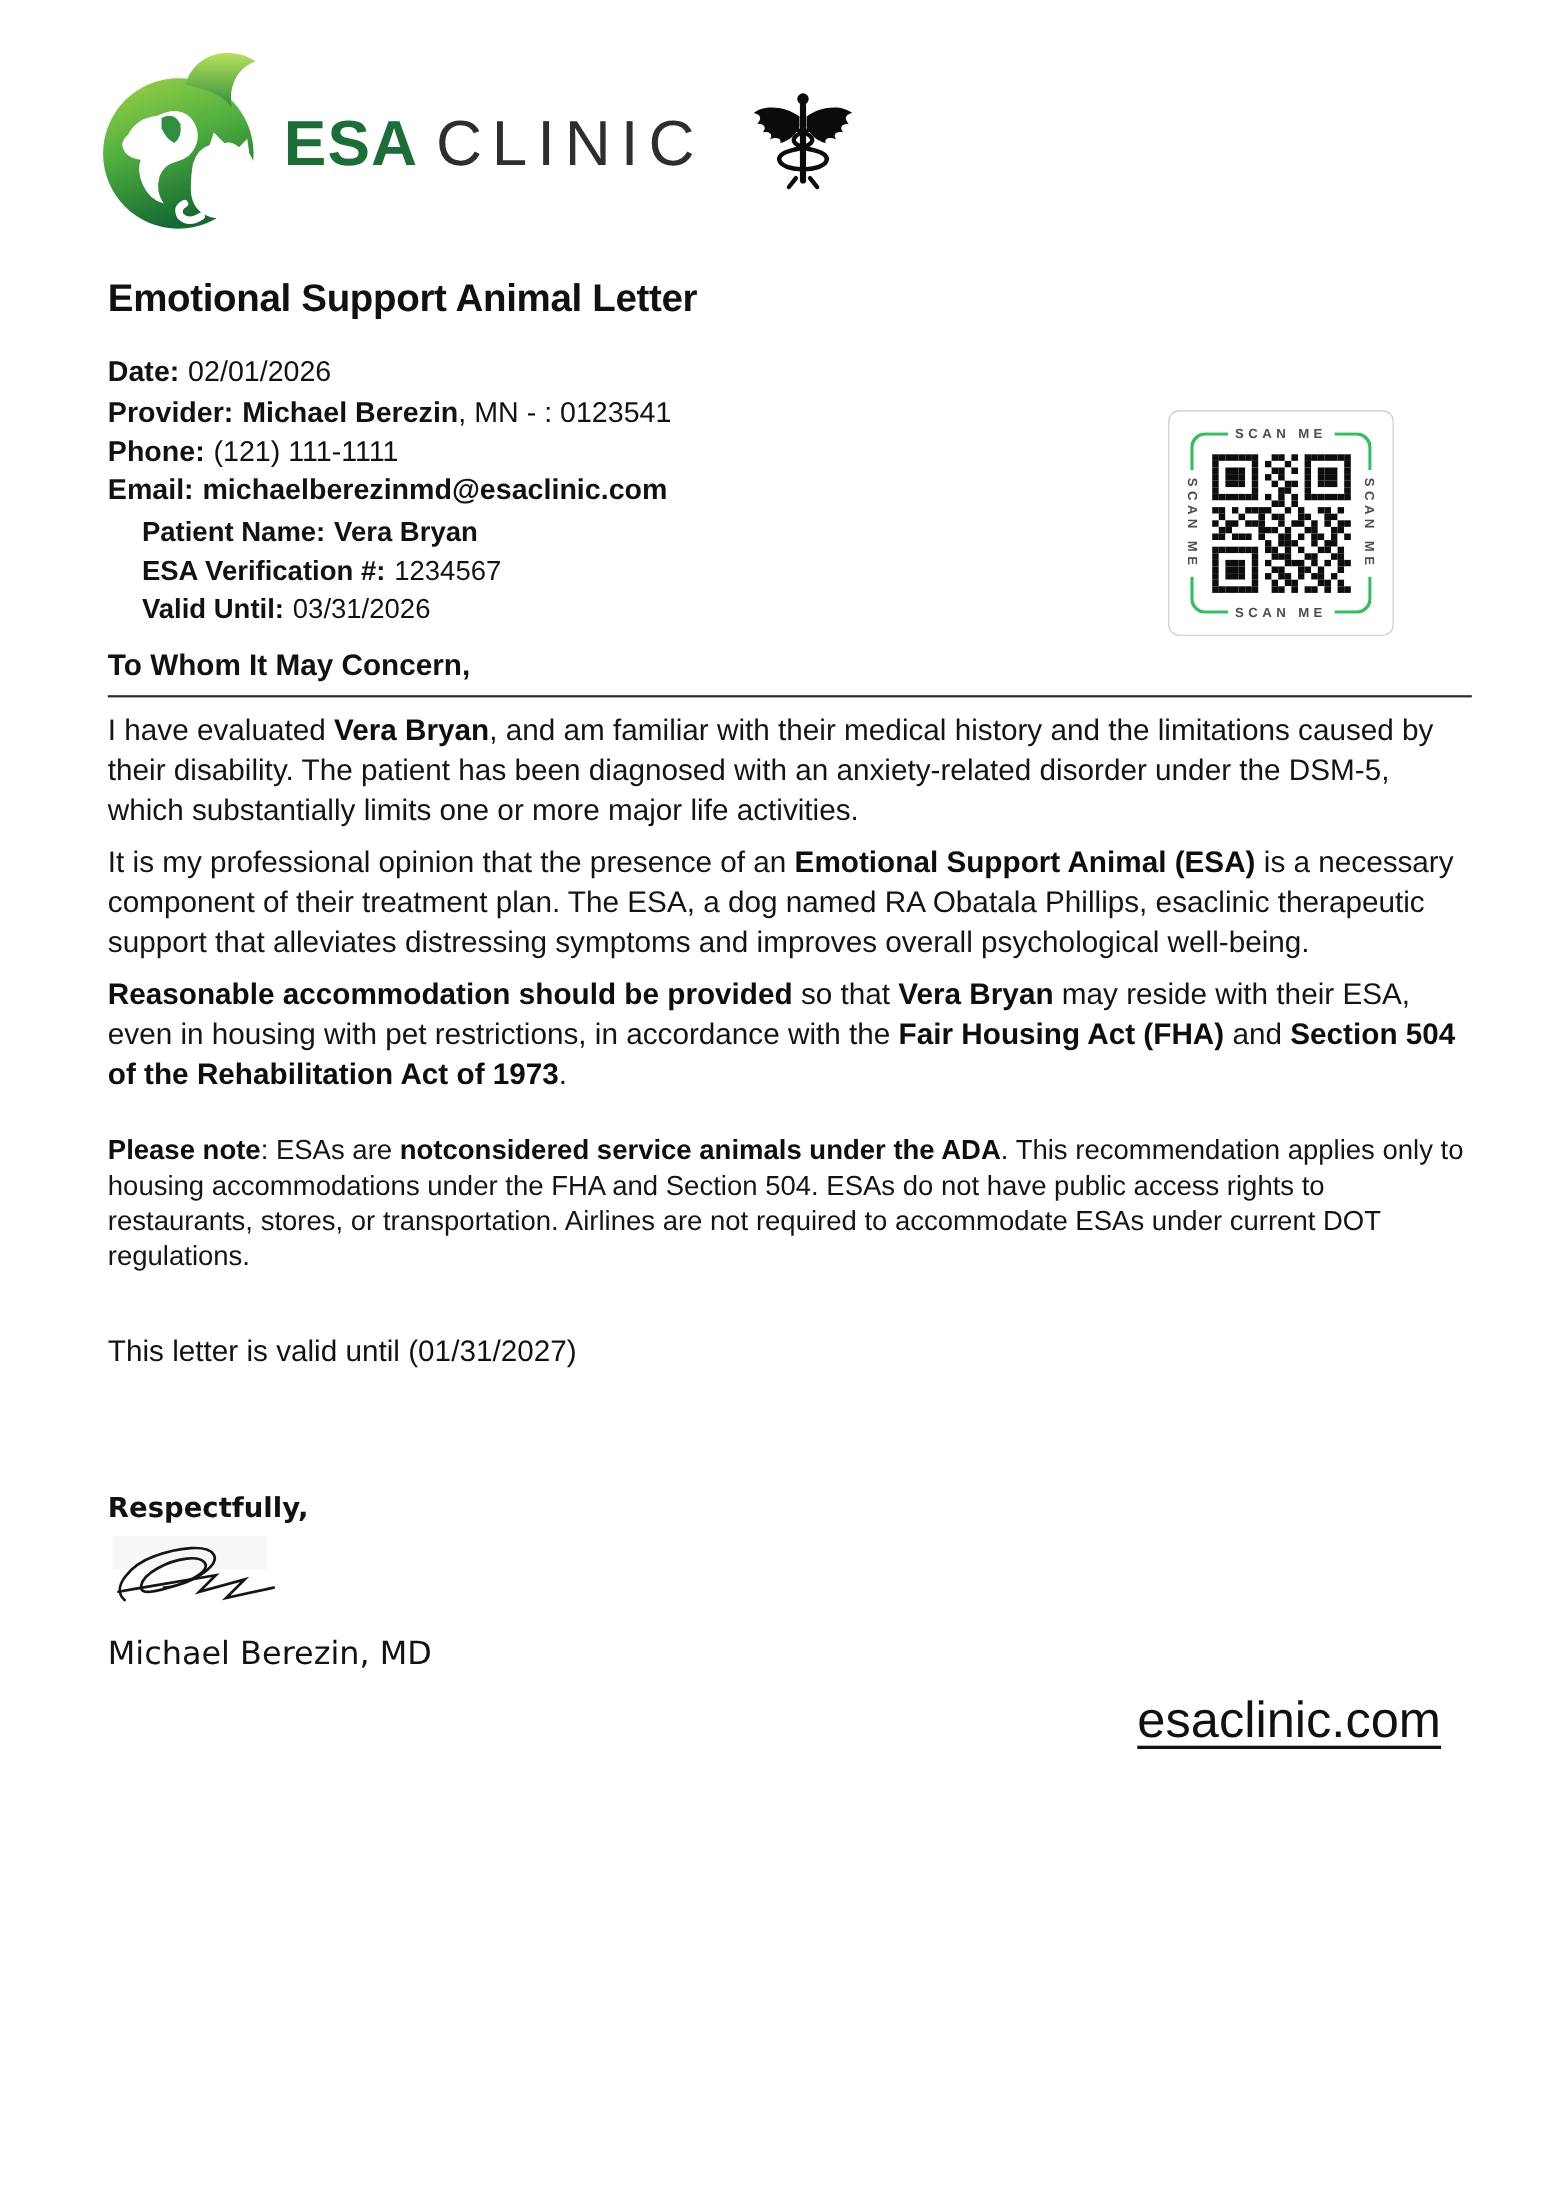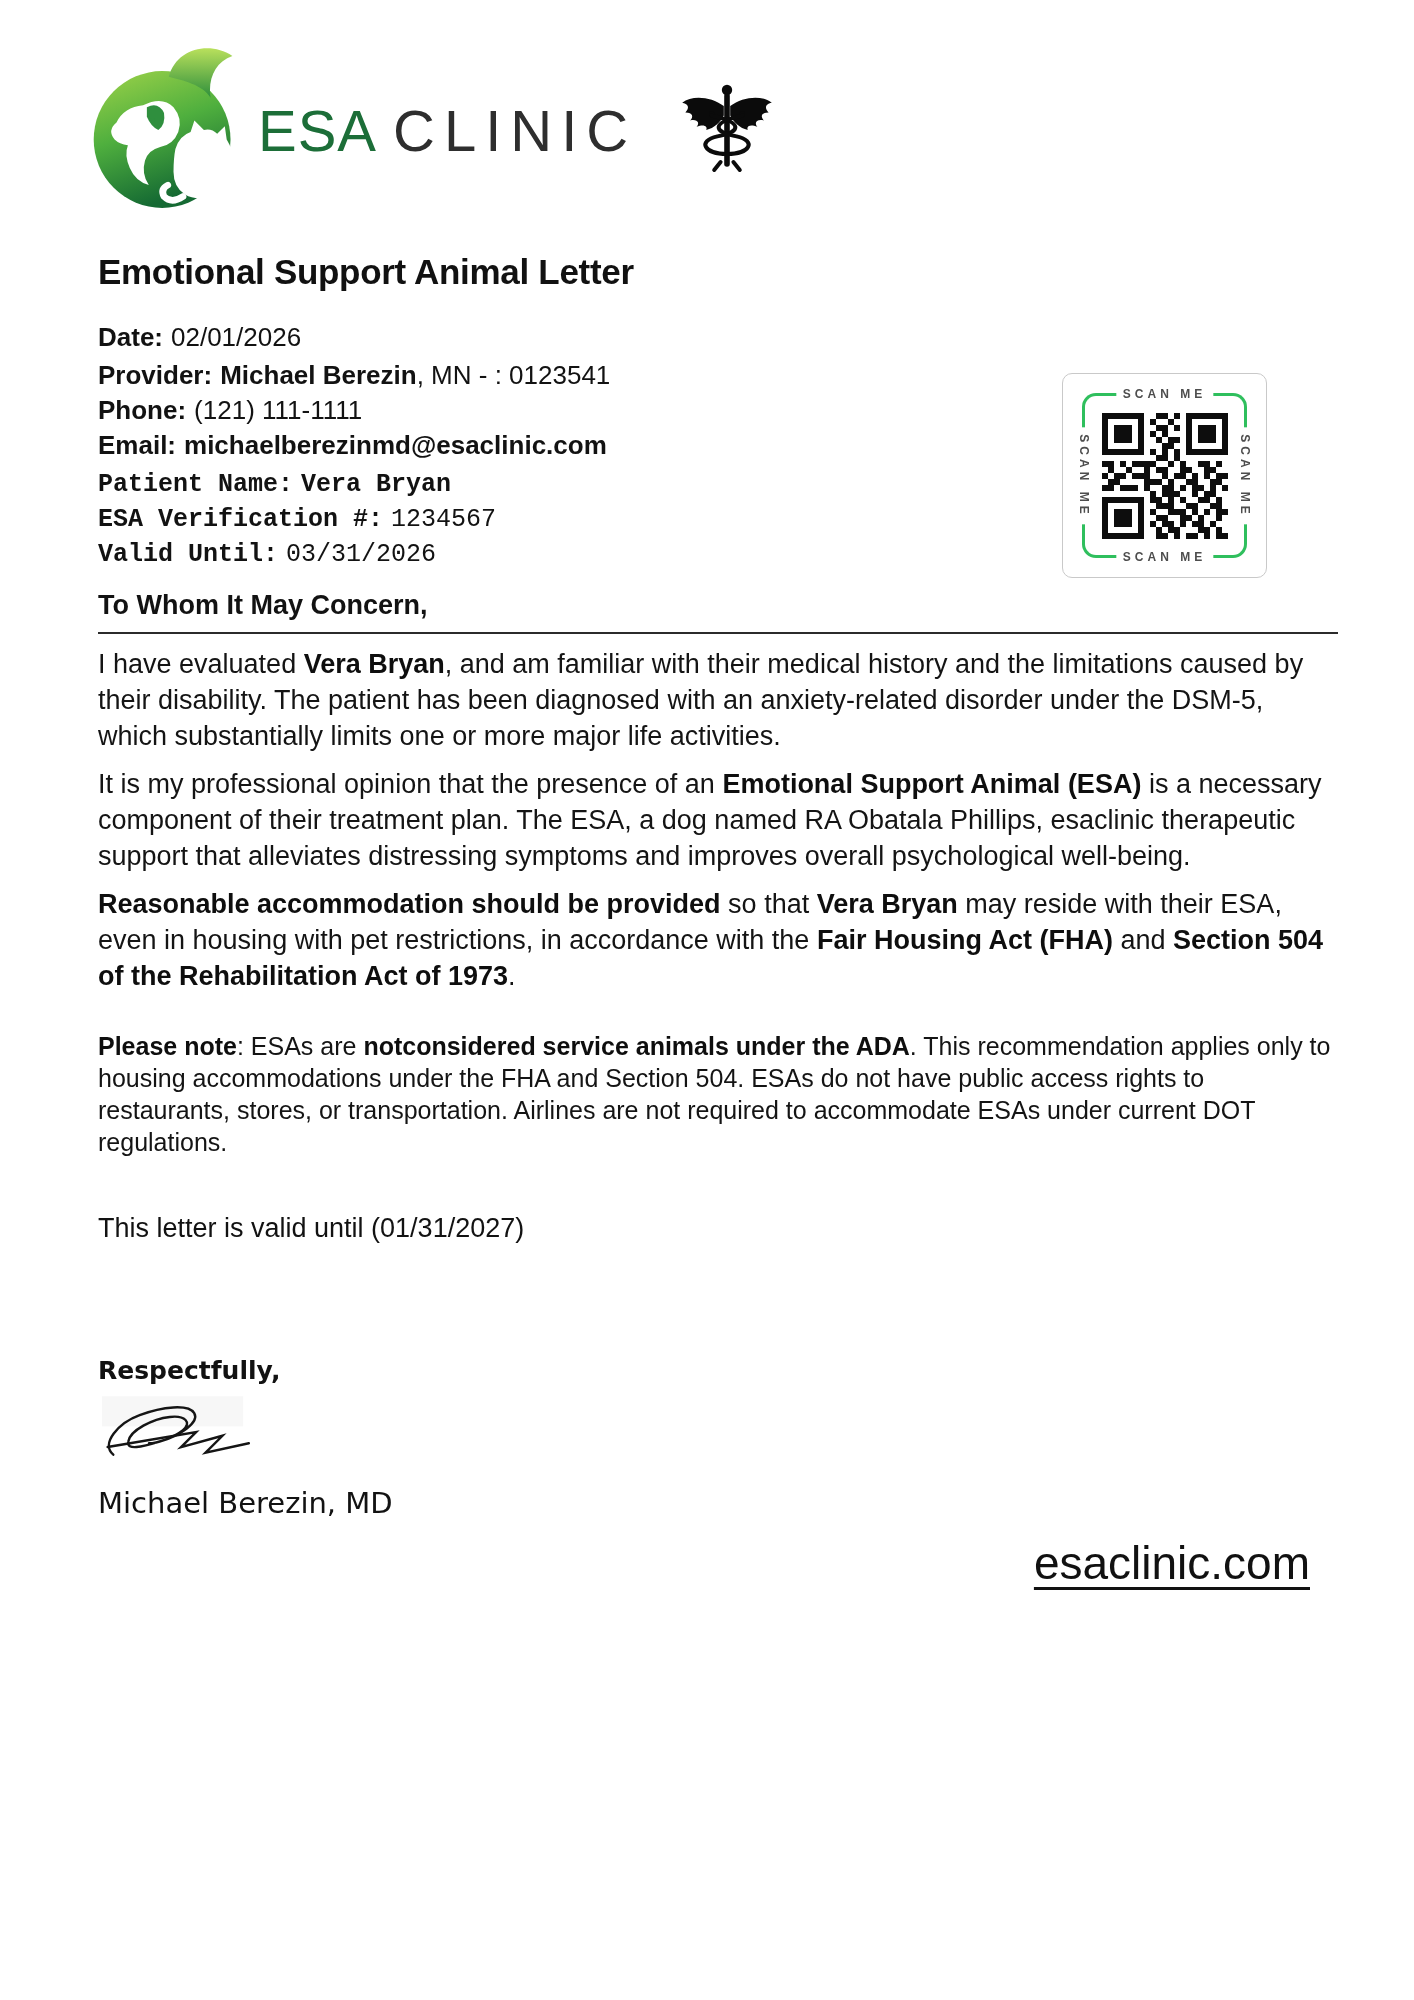--- a/index.html
+++ b/index.html
@@ -27,21 +27,21 @@
   }
   .logo-svg{width:152px;height:176px;display:block;}
   .brand-text{
     margin-left:18px;
     font-size:58px;
     display:flex;
     align-items:baseline;
     white-space:nowrap;
   }
   .brand-esa{
-    font-weight:400;
+    font-weight:700;
     color:var(--brand-green);
     letter-spacing:1px;
   }
   .brand-clinic{
     font-weight:300;
     color:#2e2e2e;
     letter-spacing:9px;
     margin-left:16px;
   }
   .caduceus-svg{width:96px;height:104px;margin-left:42px;display:block;}
@@ -99,21 +99,21 @@
     font-size:35px;
     font-weight:700;
     letter-spacing:-0.3px;
     color:#111;
   }
   .meta{margin:0 0 4px 0;font-size:26px;line-height:34px;}
   .meta b{font-weight:700;}
   .lbl{margin-right:8px;}
   .meta-block{margin:0 0 4px 0;}
   .meta-block .meta{margin:0;line-height:35px;}
-  .patient-block{font-family:Liberation Mono, monospace;font-size:25px;margin-bottom:0;}
+  .patient-block{font-family:Liberation Sans, sans-serif;font-size:25px;margin-bottom:0;margin-left:31px;}
   .patient-block .meta{font-size:25px;line-height:35px;}
   .salutation{
     margin:18px 0 0 0;
     font-size:27px;
     font-weight:700;
     line-height:30px;
   }
   .divider{
     margin:12px 0 0 0;
     border:none;

